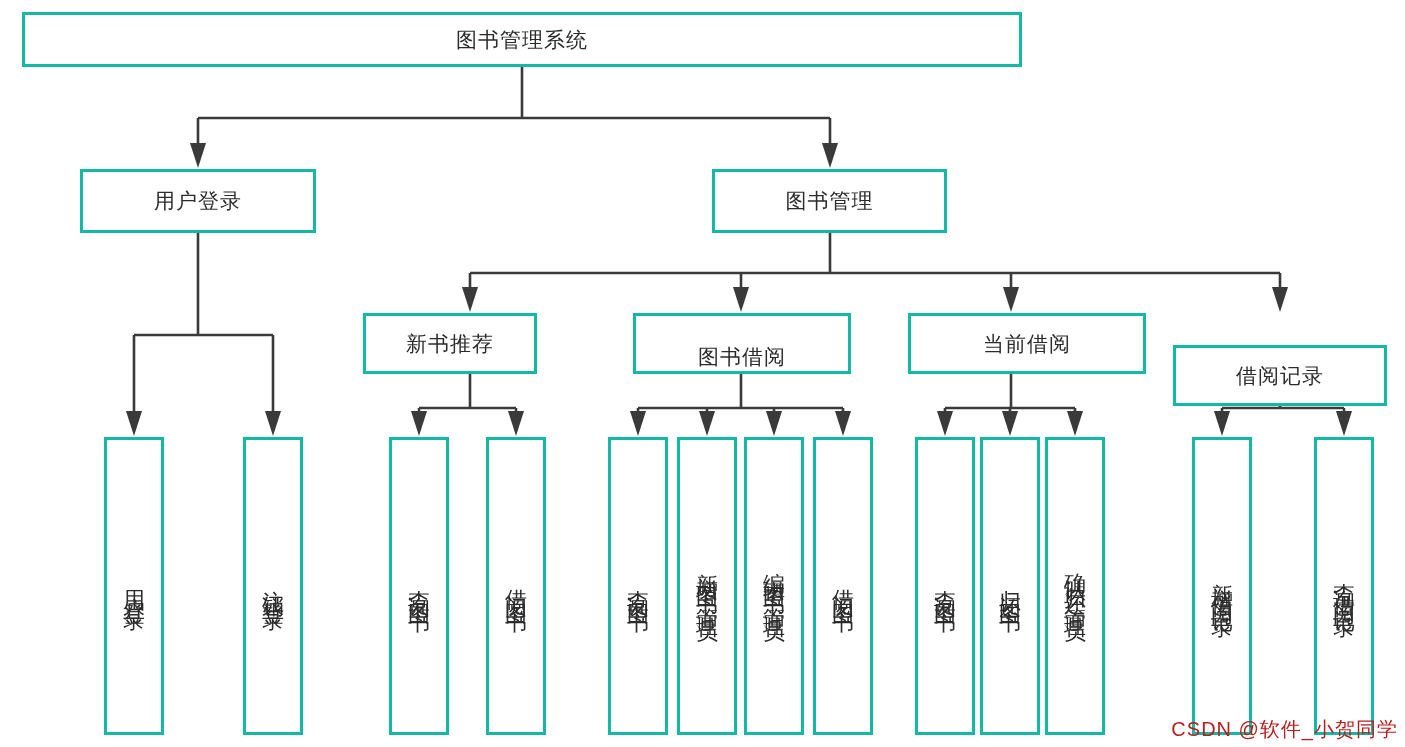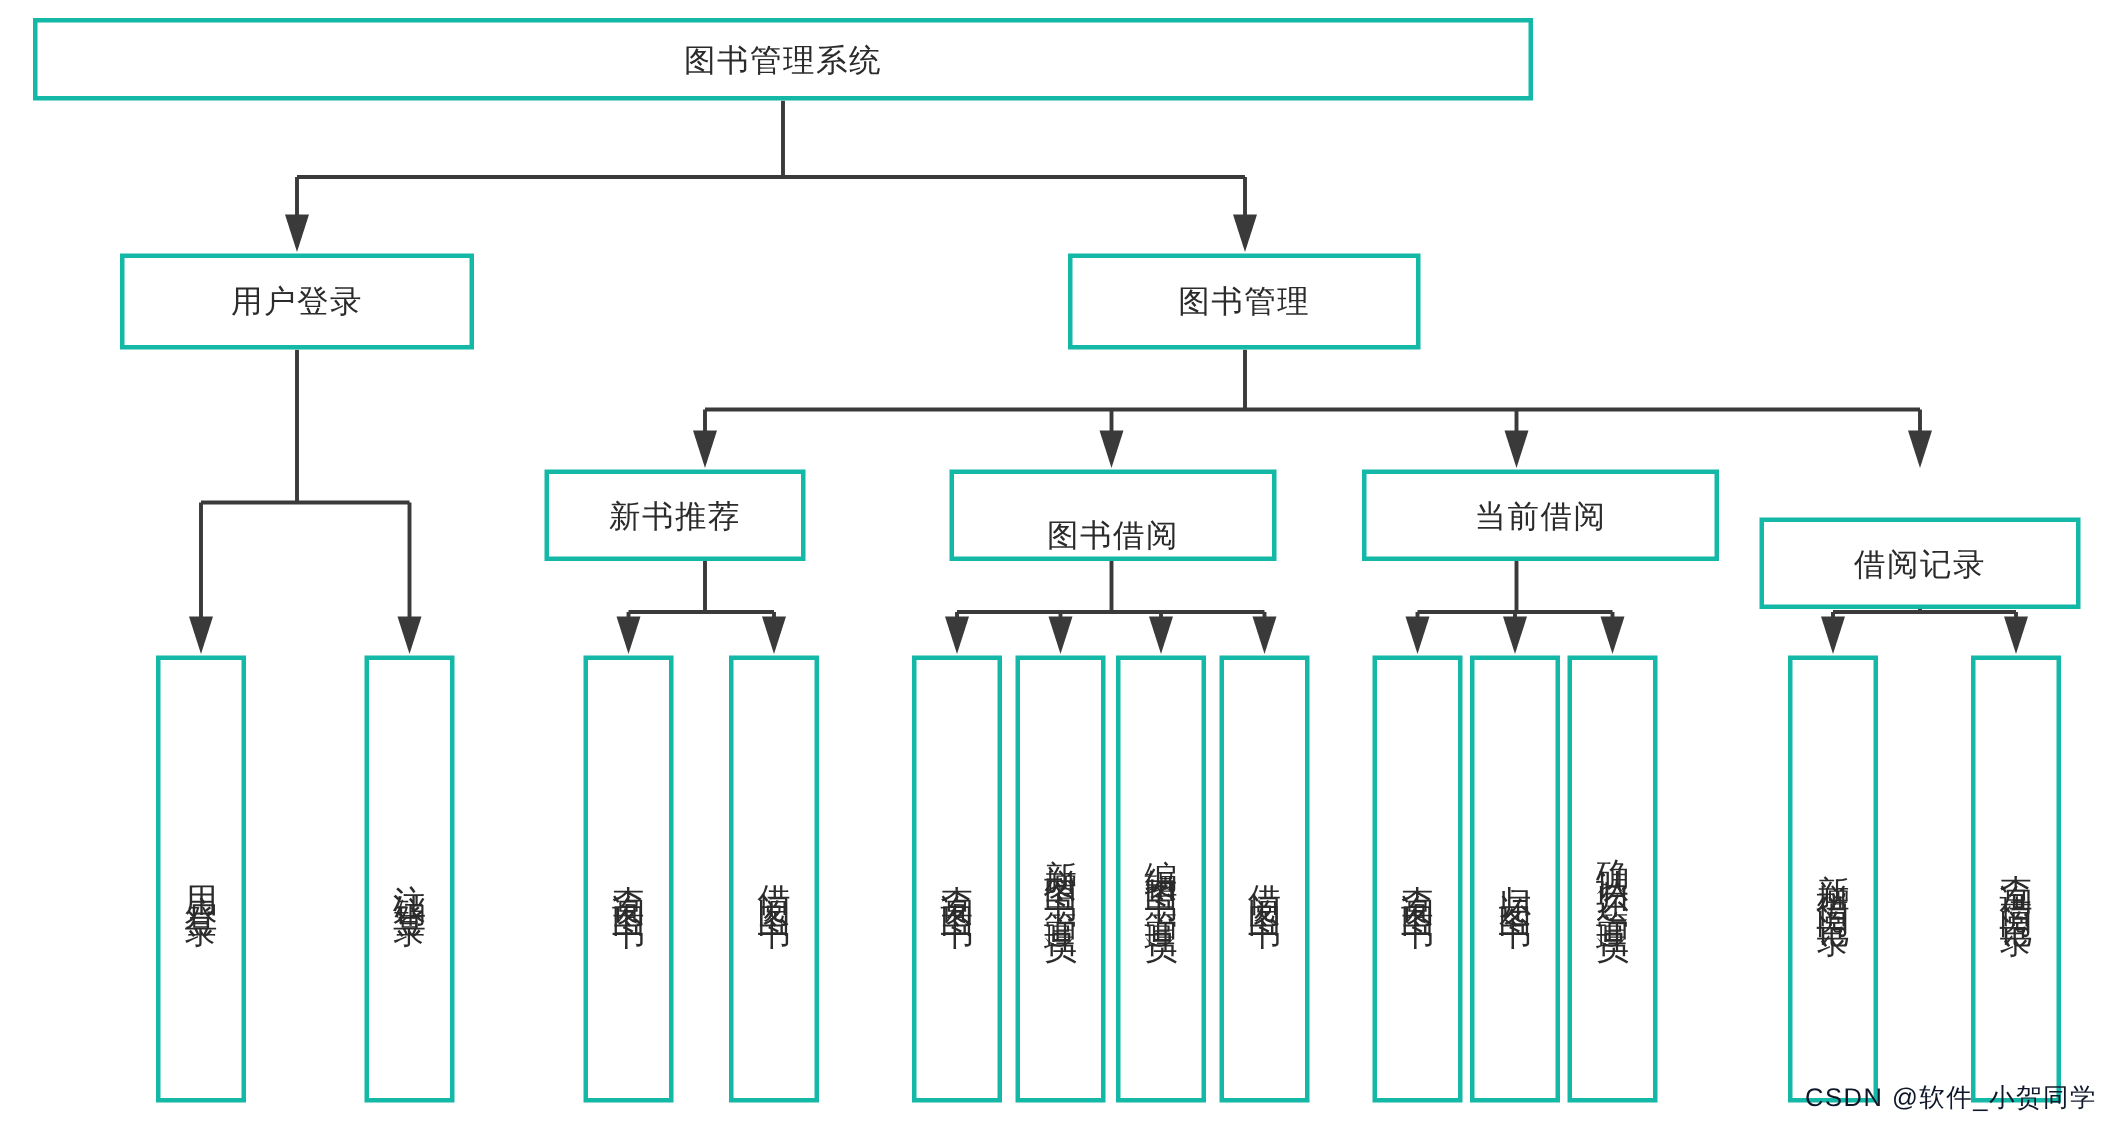--- a/index.html
+++ b/index.html
@@ -38,22 +38,22 @@
     writing-mode: vertical-rl;
     text-orientation: mixed;
     font-size: 22px;
     letter-spacing: 7px;
     color: #2b2b2b;
   }
   .watermark {
     position: absolute;
     right: 7px;
     bottom: 4px;
-    color: #0f172a;
-    font-size: 17px;
+    color: #b91c1c;
+    font-size: 20px;
     letter-spacing: 1px;
     pointer-events: none;
   }
 </style>
 </head>
 <body>
 
 <div class="stage">
 
   <svg class="connectors" viewBox="0 0 1405 747" xmlns="http://www.w3.org/2000/svg" aria-hidden="true">

